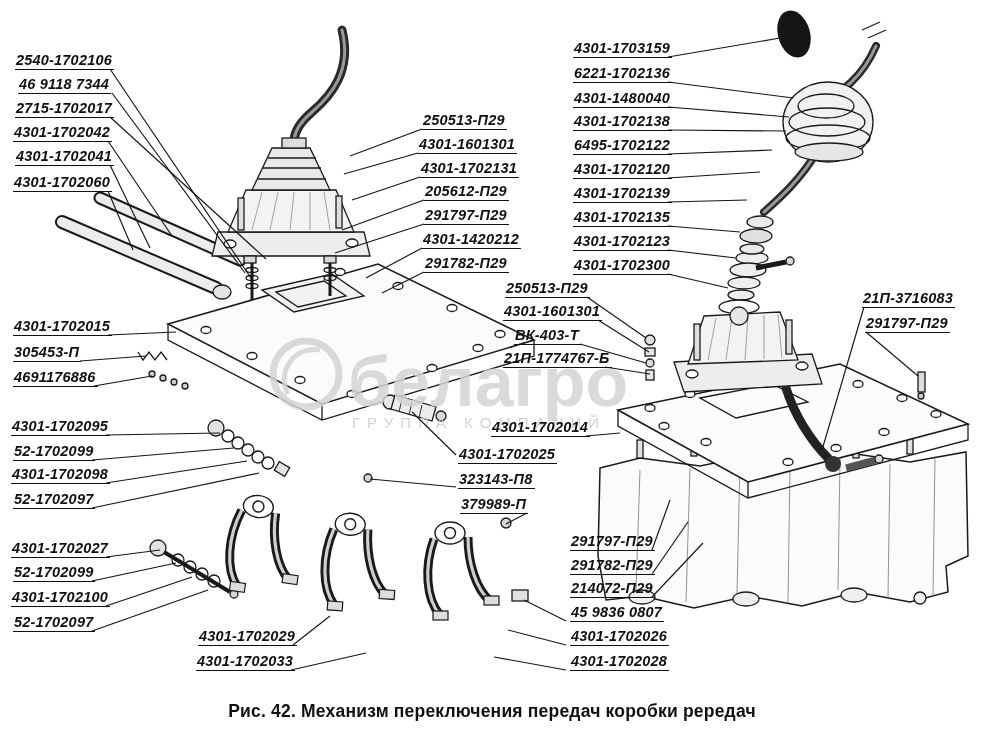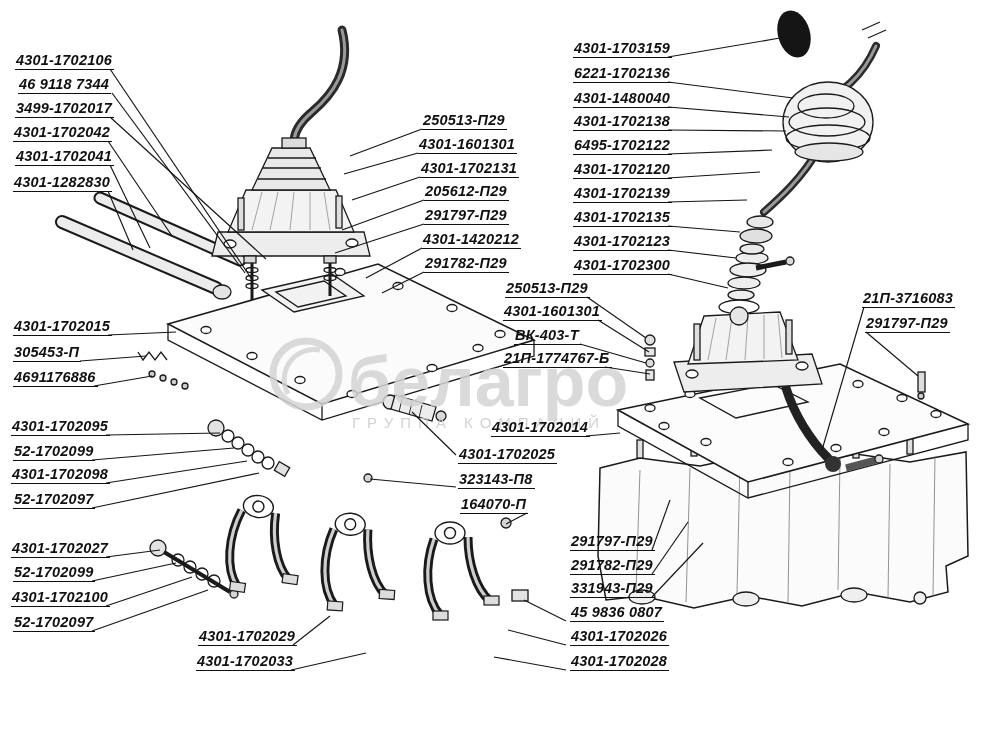--- a/index.html
+++ b/index.html
@@ -322,26 +322,26 @@
     <line x1="866" y1="332" x2="918" y2="376"></line>
     <line x1="652" y1="550" x2="670" y2="500"></line>
     <line x1="652" y1="574" x2="688" y2="522"></line>
     <line x1="652" y1="597" x2="703" y2="543"></line>
     <line x1="566" y1="621" x2="524" y2="600"></line>
     <line x1="566" y1="645" x2="508" y2="630"></line>
     <line x1="566" y1="670" x2="494" y2="657"></line>
   </g>
 </svg>
 
-<span class="lbl" style="left:15px;top:52px">4301-1702106</span>
+<span class="lbl" style="left:15px;top:52px">2540-1702106</span>
 <span class="lbl" style="left:18px;top:76px">46 9118 7344</span>
-<span class="lbl" style="left:15px;top:100px">3499-1702017</span>
+<span class="lbl" style="left:15px;top:100px">2715-1702017</span>
 <span class="lbl" style="left:13px;top:124px">4301-1702042</span>
 <span class="lbl" style="left:15px;top:148px">4301-1702041</span>
-<span class="lbl" style="left:13px;top:174px">4301-1282830</span>
+<span class="lbl" style="left:13px;top:174px">4301-1702060</span>
 <span class="lbl" style="left:13px;top:318px">4301-1702015</span>
 <span class="lbl" style="left:13px;top:344px">305453-П</span>
 <span class="lbl" style="left:13px;top:369px">4691176886</span>
 <span class="lbl" style="left:11px;top:418px">4301-1702095</span>
 <span class="lbl" style="left:13px;top:443px">52-1702099</span>
 <span class="lbl" style="left:11px;top:466px">4301-1702098</span>
 <span class="lbl" style="left:13px;top:491px">52-1702097</span>
 <span class="lbl" style="left:11px;top:540px">4301-1702027</span>
 <span class="lbl" style="left:13px;top:564px">52-1702099</span>
 <span class="lbl" style="left:11px;top:589px">4301-1702100</span>
@@ -353,36 +353,37 @@
 <span class="lbl" style="left:424px;top:207px">291797-П29</span>
 <span class="lbl" style="left:422px;top:231px">4301-1420212</span>
 <span class="lbl" style="left:424px;top:255px">291782-П29</span>
 <span class="lbl" style="left:505px;top:280px">250513-П29</span>
 <span class="lbl" style="left:503px;top:303px">4301-1601301</span>
 <span class="lbl" style="left:514px;top:327px">ВК-403-Т</span>
 <span class="lbl" style="left:503px;top:350px">21П-1774767-Б</span>
 <span class="lbl" style="left:491px;top:419px">4301-1702014</span>
 <span class="lbl" style="left:458px;top:446px">4301-1702025</span>
 <span class="lbl" style="left:458px;top:471px">323143-П8</span>
-<span class="lbl" style="left:460px;top:496px">164070-П</span>
+<span class="lbl" style="left:460px;top:496px">379989-П</span>
 <span class="lbl" style="left:198px;top:628px">4301-1702029</span>
 <span class="lbl" style="left:196px;top:653px">4301-1702033</span>
 <span class="lbl" style="left:573px;top:40px">4301-1703159</span>
 <span class="lbl" style="left:573px;top:65px">6221-1702136</span>
 <span class="lbl" style="left:573px;top:90px">4301-1480040</span>
 <span class="lbl" style="left:573px;top:113px">4301-1702138</span>
 <span class="lbl" style="left:573px;top:137px">6495-1702122</span>
 <span class="lbl" style="left:573px;top:161px">4301-1702120</span>
 <span class="lbl" style="left:573px;top:185px">4301-1702139</span>
 <span class="lbl" style="left:573px;top:209px">4301-1702135</span>
 <span class="lbl" style="left:573px;top:233px">4301-1702123</span>
 <span class="lbl" style="left:573px;top:257px">4301-1702300</span>
 <span class="lbl" style="left:862px;top:290px">21П-3716083</span>
 <span class="lbl" style="left:865px;top:315px">291797-П29</span>
 <span class="lbl" style="left:570px;top:533px">291797-П29</span>
 <span class="lbl" style="left:570px;top:557px">291782-П29</span>
-<span class="lbl" style="left:570px;top:580px">331943-П29</span>
+<span class="lbl" style="left:570px;top:580px">214072-П29</span>
 <span class="lbl" style="left:570px;top:604px">45 9836 0807</span>
 <span class="lbl" style="left:570px;top:628px">4301-1702026</span>
 <span class="lbl" style="left:570px;top:653px">4301-1702028</span>
 
+<div id="caption">Рис. 42. Механизм переключения передач коробки рередач</div>
 
 </div>
 
 </body></html>

